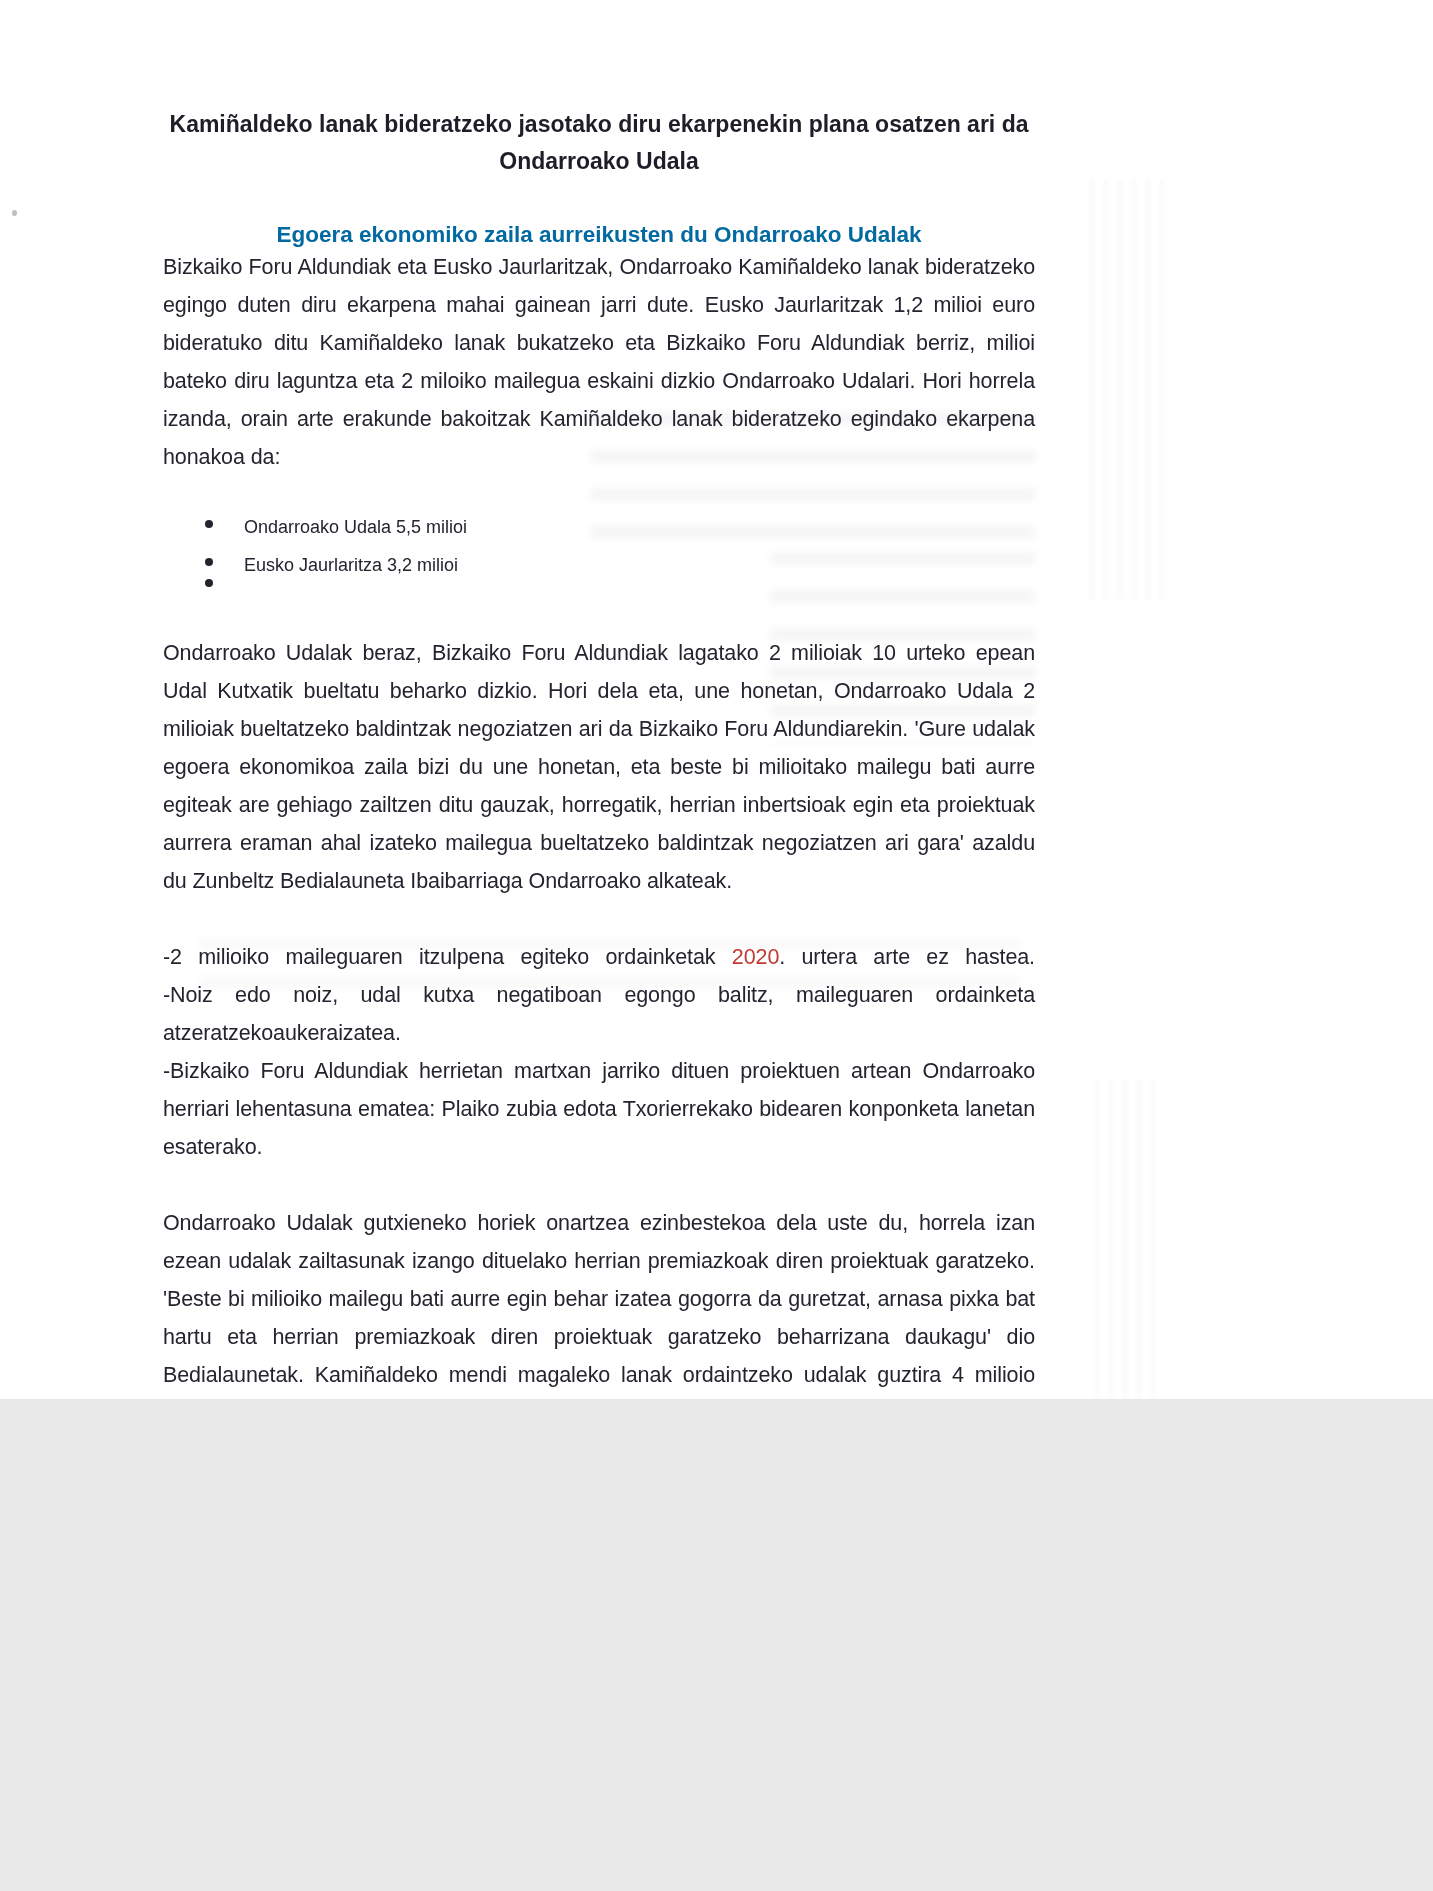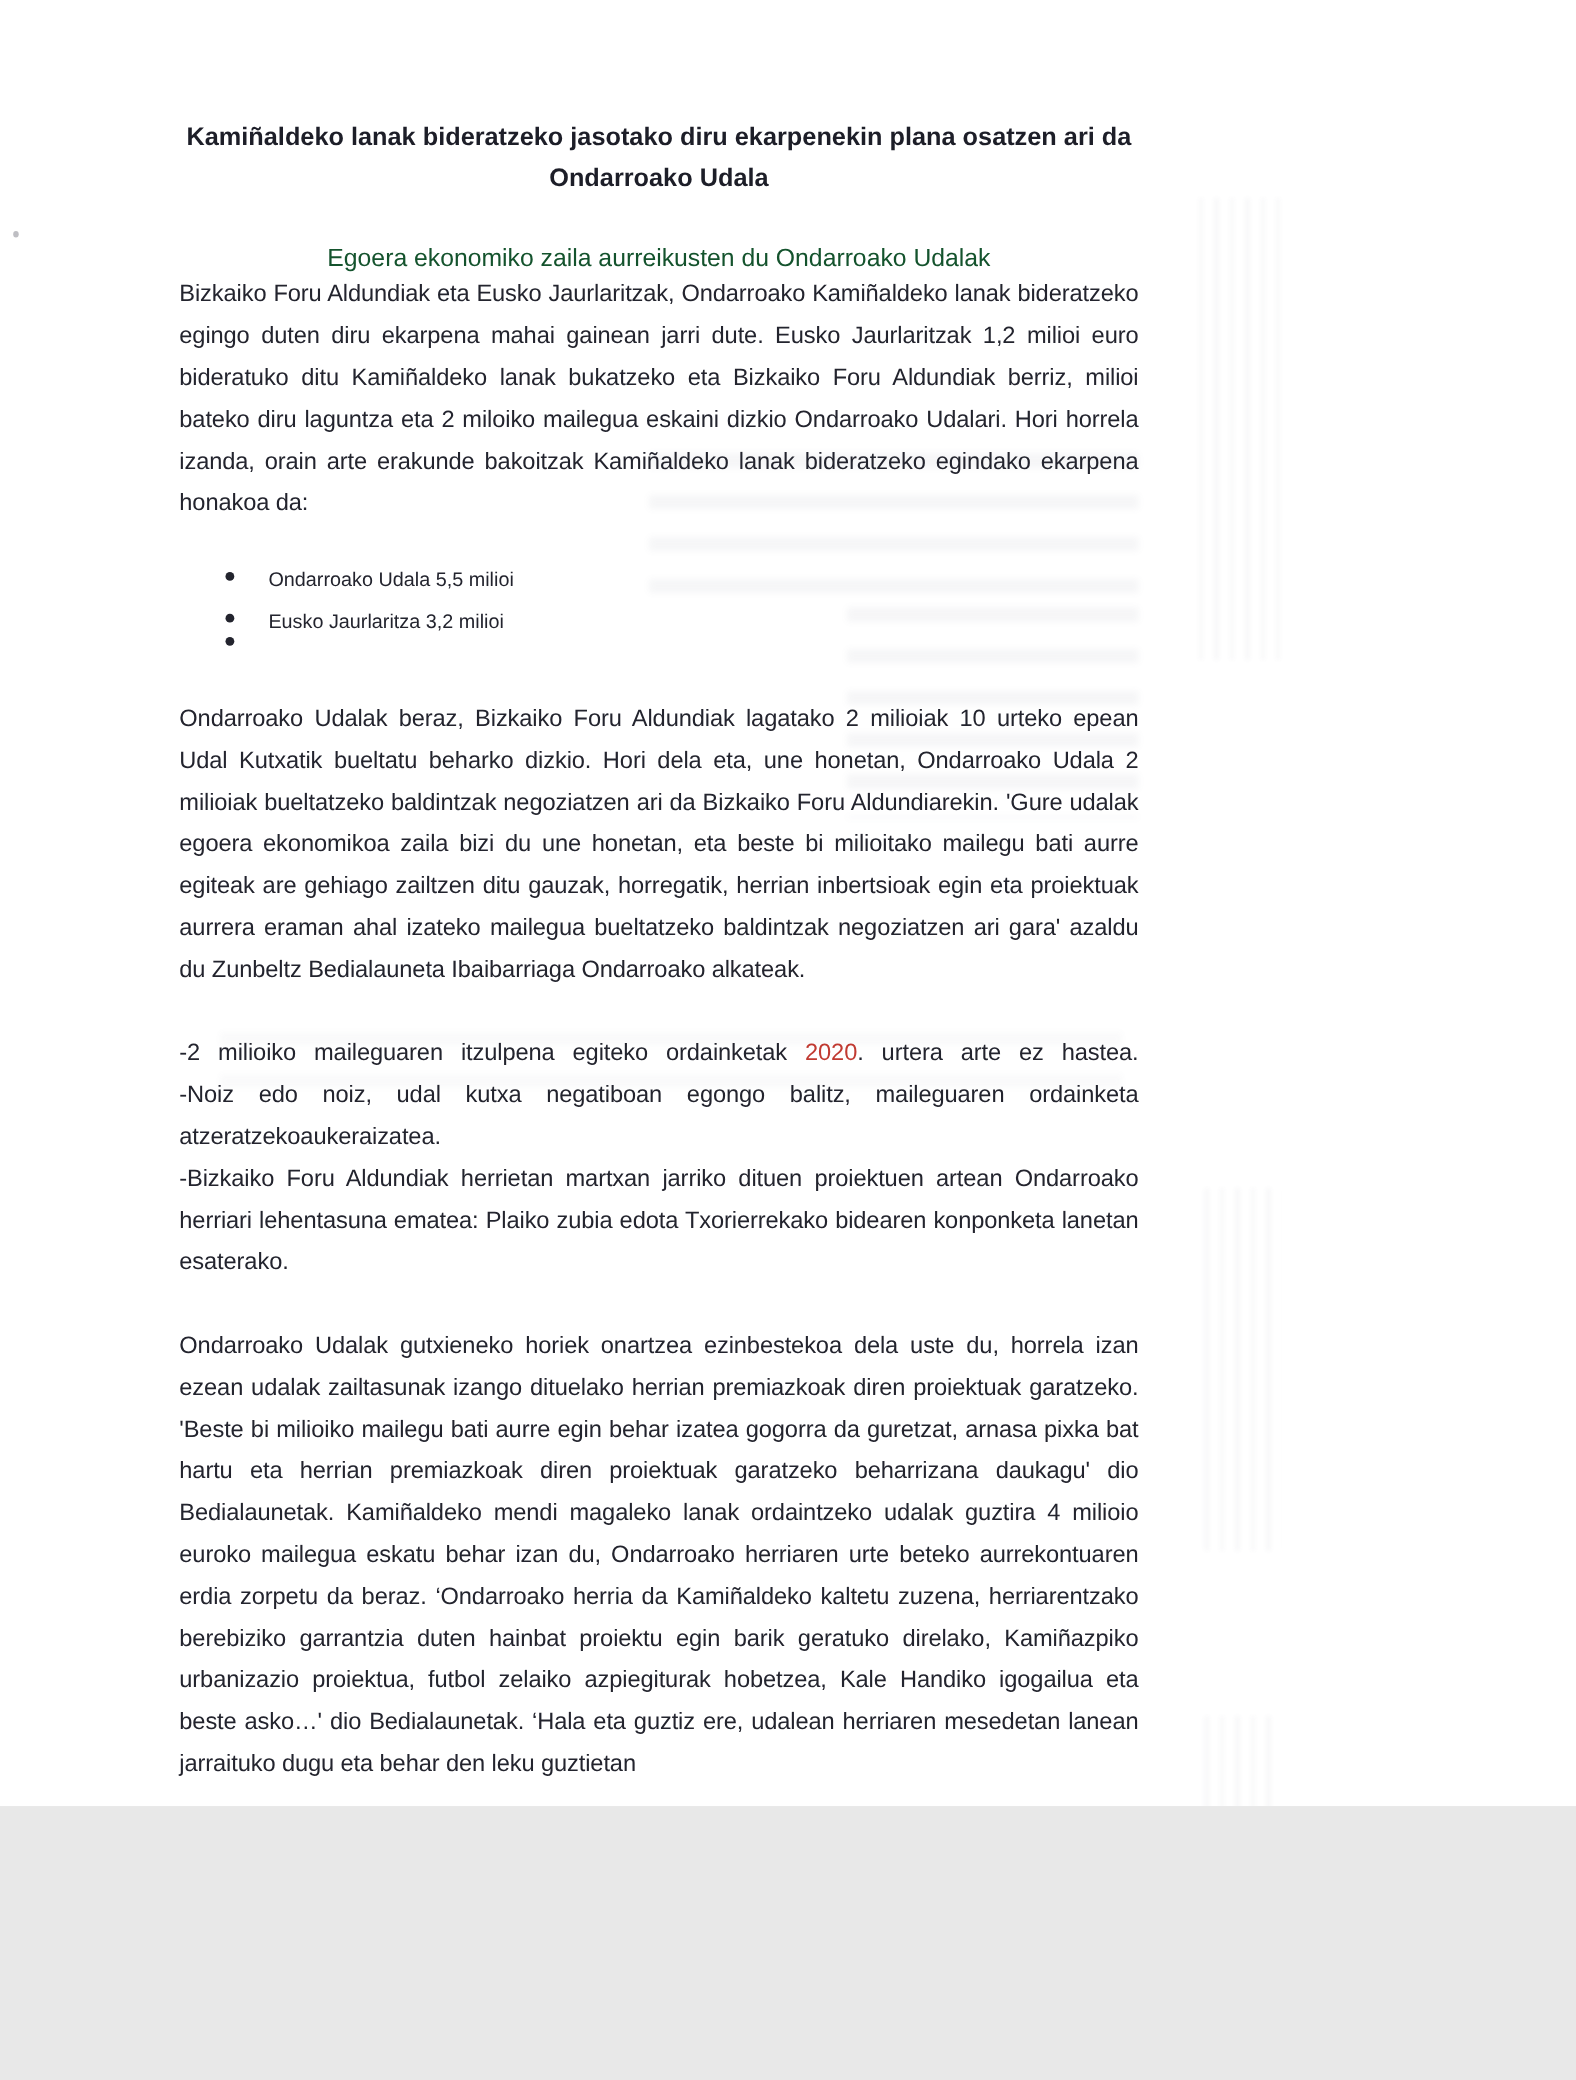--- a/index.html
+++ b/index.html
@@ -1,19 +1,19 @@
 <!DOCTYPE html>
 <html><head>
 <meta charset="utf-8">
 <style>
   html, body { margin: 0; padding: 0; background: #e8e8e8; }
   .page {
     position: relative;
     width: 1433px;
-    height: 1642px;
+    height: 1399px;
     margin: 0 auto;
     background: #ffffff;
     overflow: hidden;
     font-family: "Liberation Sans", sans-serif;
     color: #23242e;
   }
   .content {
     position: absolute;
     left: 163px;
     top: 106px;
@@ -21,23 +21,23 @@
   }
   .doc-title {
     font-size: 23px;
     font-weight: bold;
     line-height: 37px;
     text-align: center;
     color: #1d1e28;
   }
   .doc-subtitle {
     font-size: 22.5px;
-    font-weight: normal;
+    font-weight: bold;
     text-align: center;
-    color: #14532d;
+    color: #0369a1;
     margin-top: 42px;
   }
   .body-block {
     font-size: 21.5px;
     line-height: 38px;
     letter-spacing: -0.1px;
     margin: 0;
   }
   .justify { text-align: justify; }
   .force-justify { text-align: justify; text-align-last: justify; }

